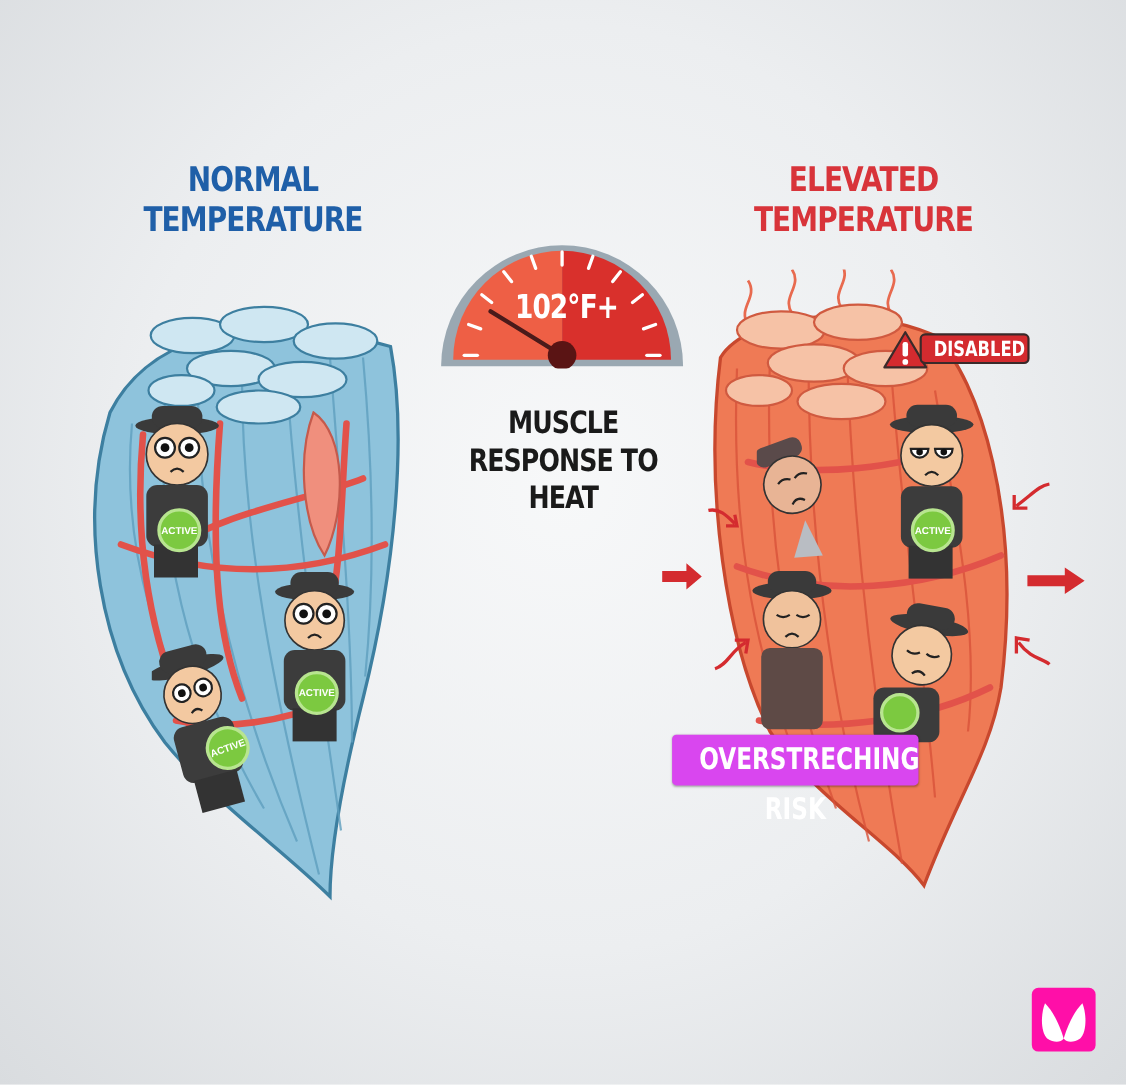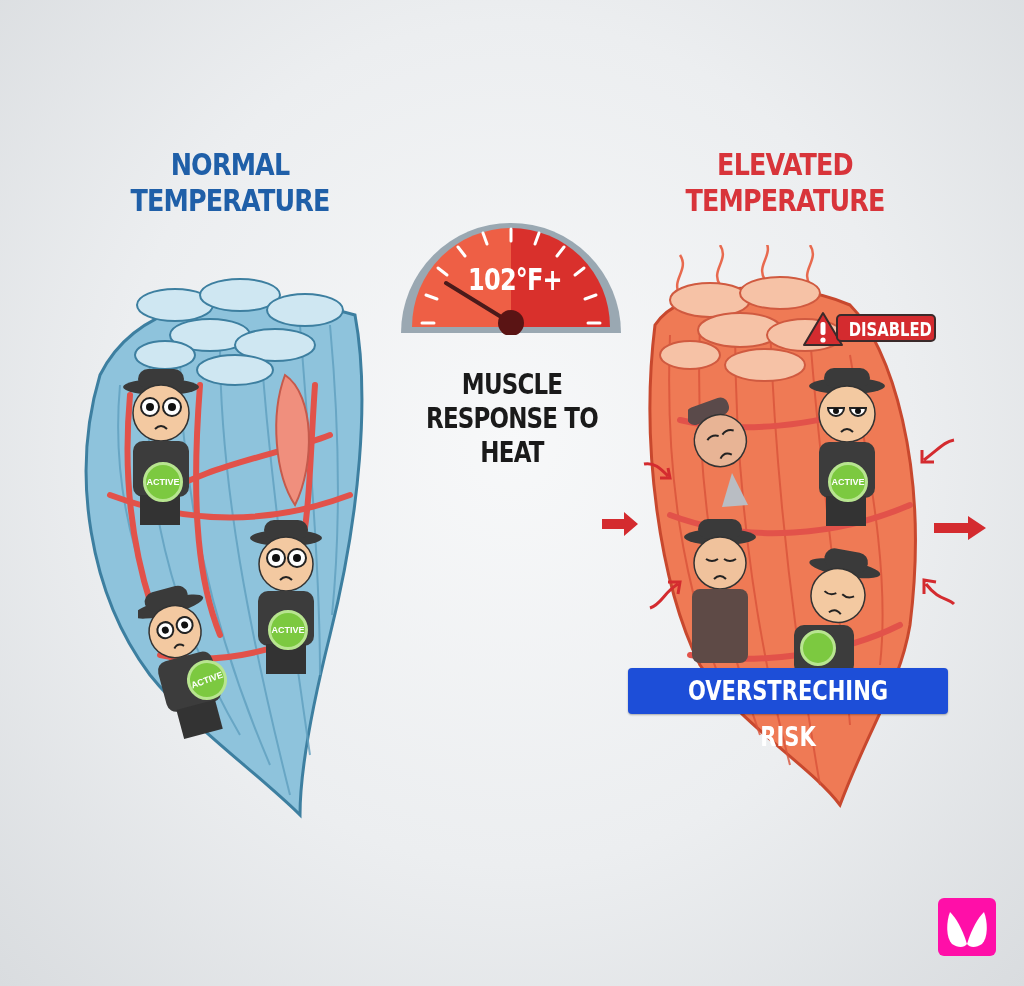--- a/index.html
+++ b/index.html
@@ -6,24 +6,24 @@
   body{width:1024px;height:986px;overflow:hidden;position:relative;
     background:radial-gradient(ellipse at 50% 45%, #f7f8f9 0%, #eceef0 55%, #d9dcdf 100%);
     font-family:"Liberation Sans", sans-serif;}
   .abs{position:absolute;}
   .title{font-family:"DejaVu Sans", sans-serif;font-weight:bold;text-align:center;line-height:36px;font-size:31px;letter-spacing:-1px;transform:scaleX(0.82);transform-origin:center;}
   .title-normal{left:90px;top:146px;width:280px;color:#1f5fa8;}
   .title-elev{left:650px;top:146px;width:270px;color:#d8343a;}
   .center-label{left:380px;top:368px;width:264px;text-align:center;color:#1a1a1a;font-family:"DejaVu Sans", sans-serif;font-weight:bold;font-size:28px;line-height:34px;letter-spacing:-1px;transform:scaleX(0.82);}
   .gauge{left:398px;top:205px;width:226px;height:130px;}
   .gauge-text{left:440px;top:262px;width:150px;text-align:center;color:#fff;font-family:"DejaVu Sans", sans-serif;font-weight:bold;font-size:30px;transform:scaleX(0.8);letter-spacing:-1px;}
-  .badge-disabled{left:802px;top:311px;width:136px;height:36px;}
+  .badge-disabled{left:802px;top:300px;width:136px;height:36px;}
   .disabled-box{position:absolute;left:34px;top:3px;width:100px;height:28px;background:#d42b2f;border:2px solid #3a2a2a;border-radius:5px;box-sizing:border-box;}
   .disabled-text{position:absolute;left:36px;top:5px;width:98px;text-align:center;color:#fff;font-family:"DejaVu Sans", sans-serif;font-weight:bold;font-size:19px;line-height:26px;transform:scaleX(0.78);}
-  .risk{left:628px;top:668px;width:320px;height:46px;background:#1d4ed8;border-radius:4px;box-shadow:0 1px 2px rgba(0,0,0,.3);}
+  .risk{left:611px;top:668px;width:224px;height:46px;background:#d946ef;border-radius:4px;box-shadow:0 1px 2px rgba(0,0,0,.3);}
   .risk-text{position:absolute;left:0;top:0;width:100%;text-align:center;color:#fff;font-family:"DejaVu Sans", sans-serif;font-weight:bold;font-size:27px;line-height:46px;transform:scaleX(0.78);letter-spacing:0;}
   .logo{left:938px;top:898px;width:58px;height:58px;background:#ff0fa8;border-radius:6px;}
   .char-badge{position:absolute;width:40px;height:40px;border-radius:50%;background:#7cc940;border:3px solid #b8e590;box-sizing:border-box;color:#fff;font-size:9px;font-weight:bold;text-align:center;line-height:34px;font-family:"Liberation Sans", sans-serif;}
 </style>
 </head>
 <body>
 
 <div class="abs title title-normal">
   <div>NORMAL</div>
   <div>TEMPERATURE</div>

